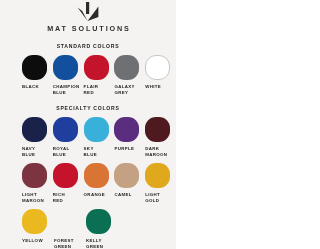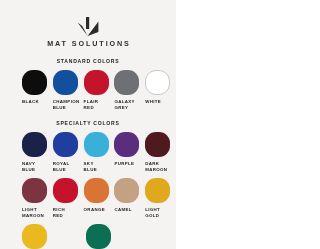--- a/index.html
+++ b/index.html
@@ -12,21 +12,21 @@
     background: #ffffff;
     font-family: "Liberation Sans", sans-serif;
     overflow: hidden;
   }
   .card {
     position: relative;
     width: 176px;
     height: 249px;
     background: #f4f3f2;
     box-sizing: border-box;
-    padding-top: 16px;
+    padding-top: 1px;
   }
 
   
   .logo-wrap {
     display: flex;
     justify-content: center;
     align-items: center;
     height: 20px;
   }
   .logo-mark {

